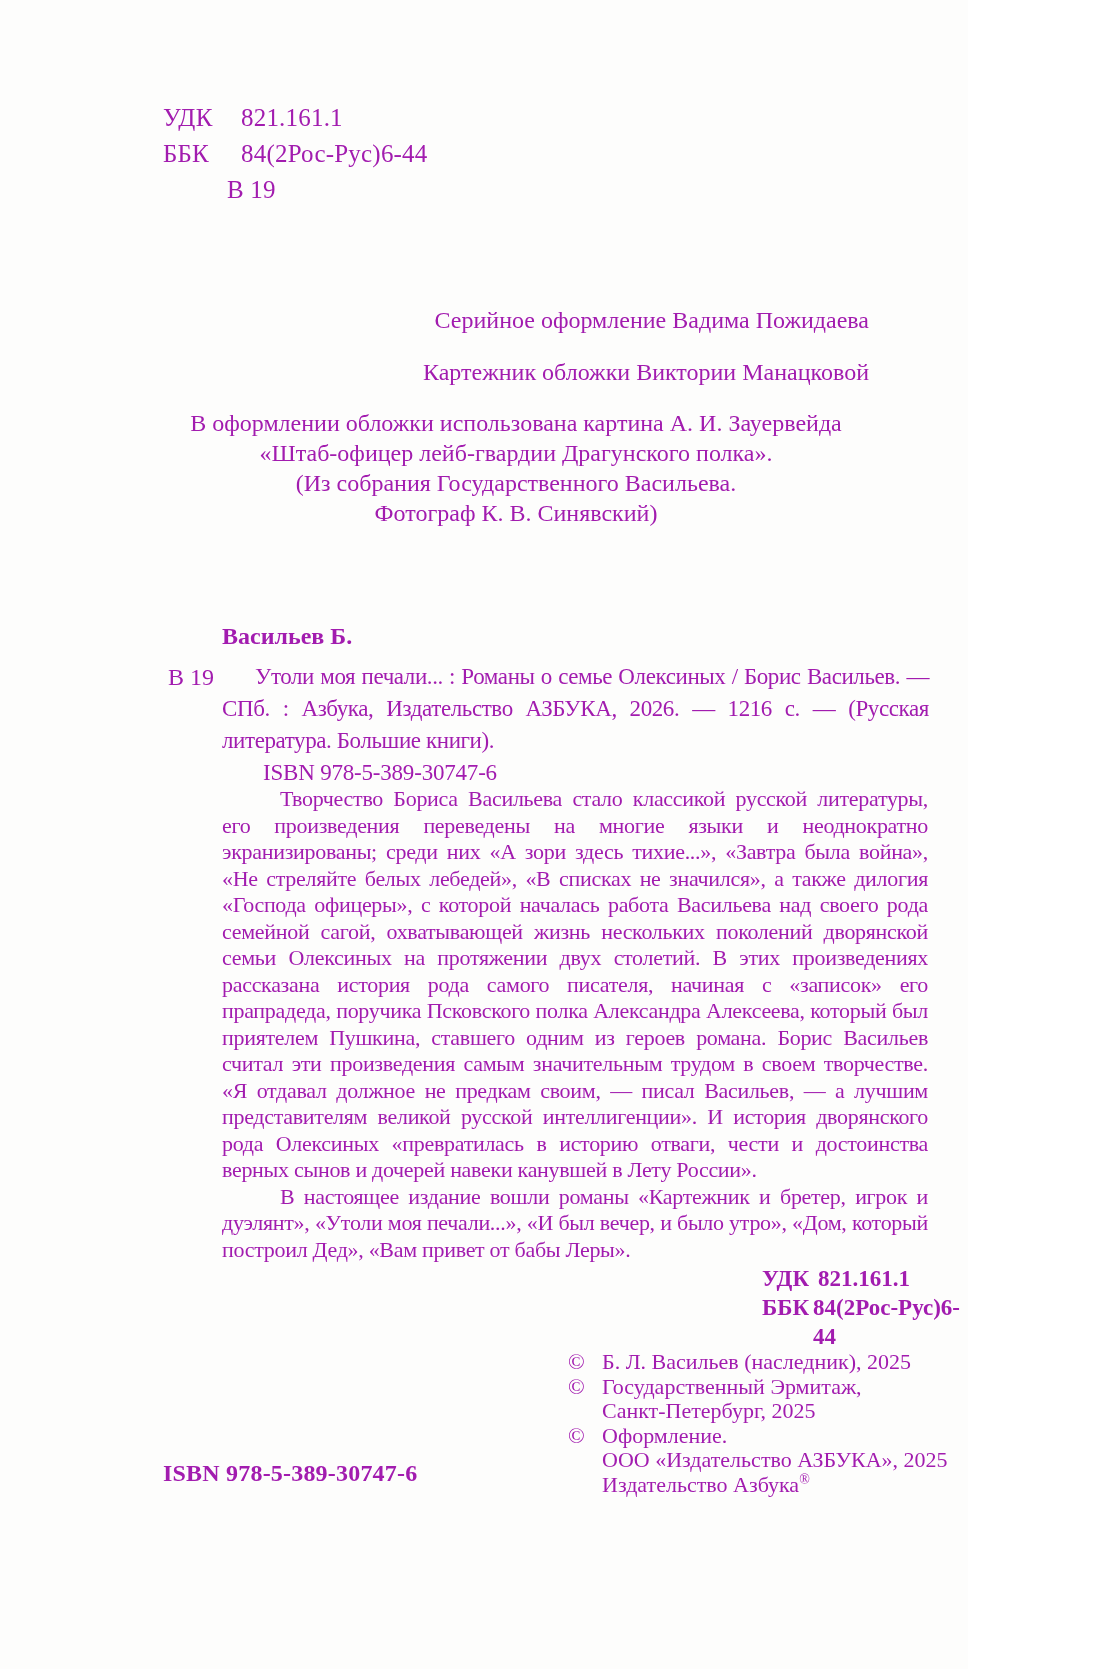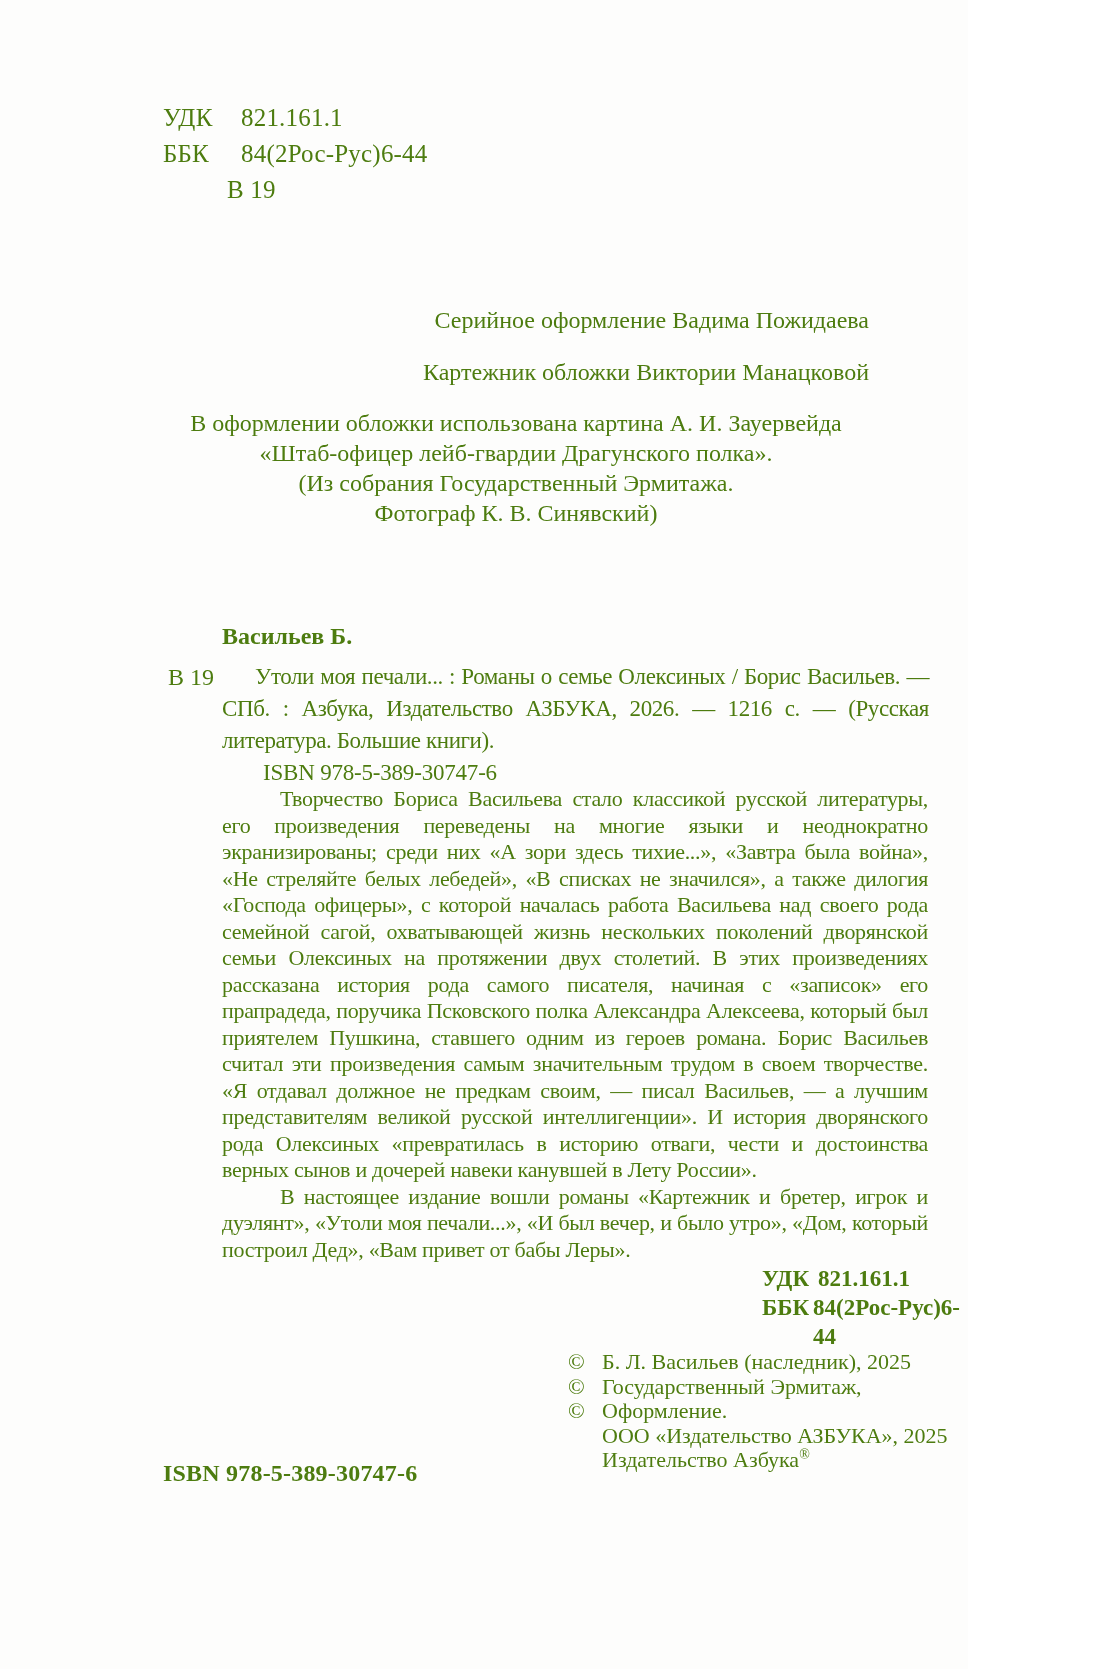--- a/index.html
+++ b/index.html
@@ -6,21 +6,21 @@
     margin: 0;
     padding: 0;
     background: #ffffff;
   }
   .page {
     position: relative;
     width: 968px;
     height: 1669px;
     background: #fdfdfc;
     font-family: "Liberation Serif", "DejaVu Serif", serif;
-    color: #4d7c0f;
+    color: #a21caf;
     overflow: hidden;
   }
 
   
   .top-codes {
     position: absolute;
     left: 163px;
     top: 100px;
     font-size: 25px;
     line-height: 36px;
@@ -155,21 +155,21 @@
   </div>
 
   <div class="credits">
     <div class="credit-line">Серийное оформление Вадима Пожидаева</div>
     <div class="credit-line">Картежник обложки Виктории Манацковой</div>
   </div>
 
   <div class="cover-note">
     <div>В оформлении обложки использована картина А. И. Зауервейда</div>
     <div>«Штаб-офицер лейб-гвардии Драгунского полка».</div>
-    <div>(Из собрания Государственный Эрмитажа.</div>
+    <div>(Из собрания Государственного Васильева.</div>
     <div>Фотограф К. В. Синявский)</div>
   </div>
 
   <div class="card-head">
     <div class="card-author">Васильев Б.</div>
     <div class="bib-row">
       <span class="bib-code">В 19</span>
       <p class="bib-text" style="margin-top:8px;margin-bottom:0;">Утоли моя печали... : Романы о семье Олексиных / Борис Васильев. — СПб. : Азбука, Издательство АЗБУКА, 2026. — 1216 с. — (Русская литература. Большие книги).</p>
     </div>
     <div class="isbn-line">ISBN 978-5-389-30747-6</div>
@@ -195,20 +195,21 @@
     <div class="c-entry">
       <span class="c-symbol">©</span>
       <div class="c-lines">
         <div>Б. Л. Васильев (наследник), 2025</div>
       </div>
     </div>
     <div class="c-entry">
       <span class="c-symbol">©</span>
       <div class="c-lines">
         <div>Государственный Эрмитаж,</div>
+        <div>Санкт-Петербург, 2025</div>
       </div>
     </div>
     <div class="c-entry">
       <span class="c-symbol">©</span>
       <div class="c-lines">
         <div>Оформление.</div>
         <div>ООО «Издательство АЗБУКА», 2025</div>
         <div><span>Издательство Азбука</span><sup>®</sup></div>
       </div>
     </div>

